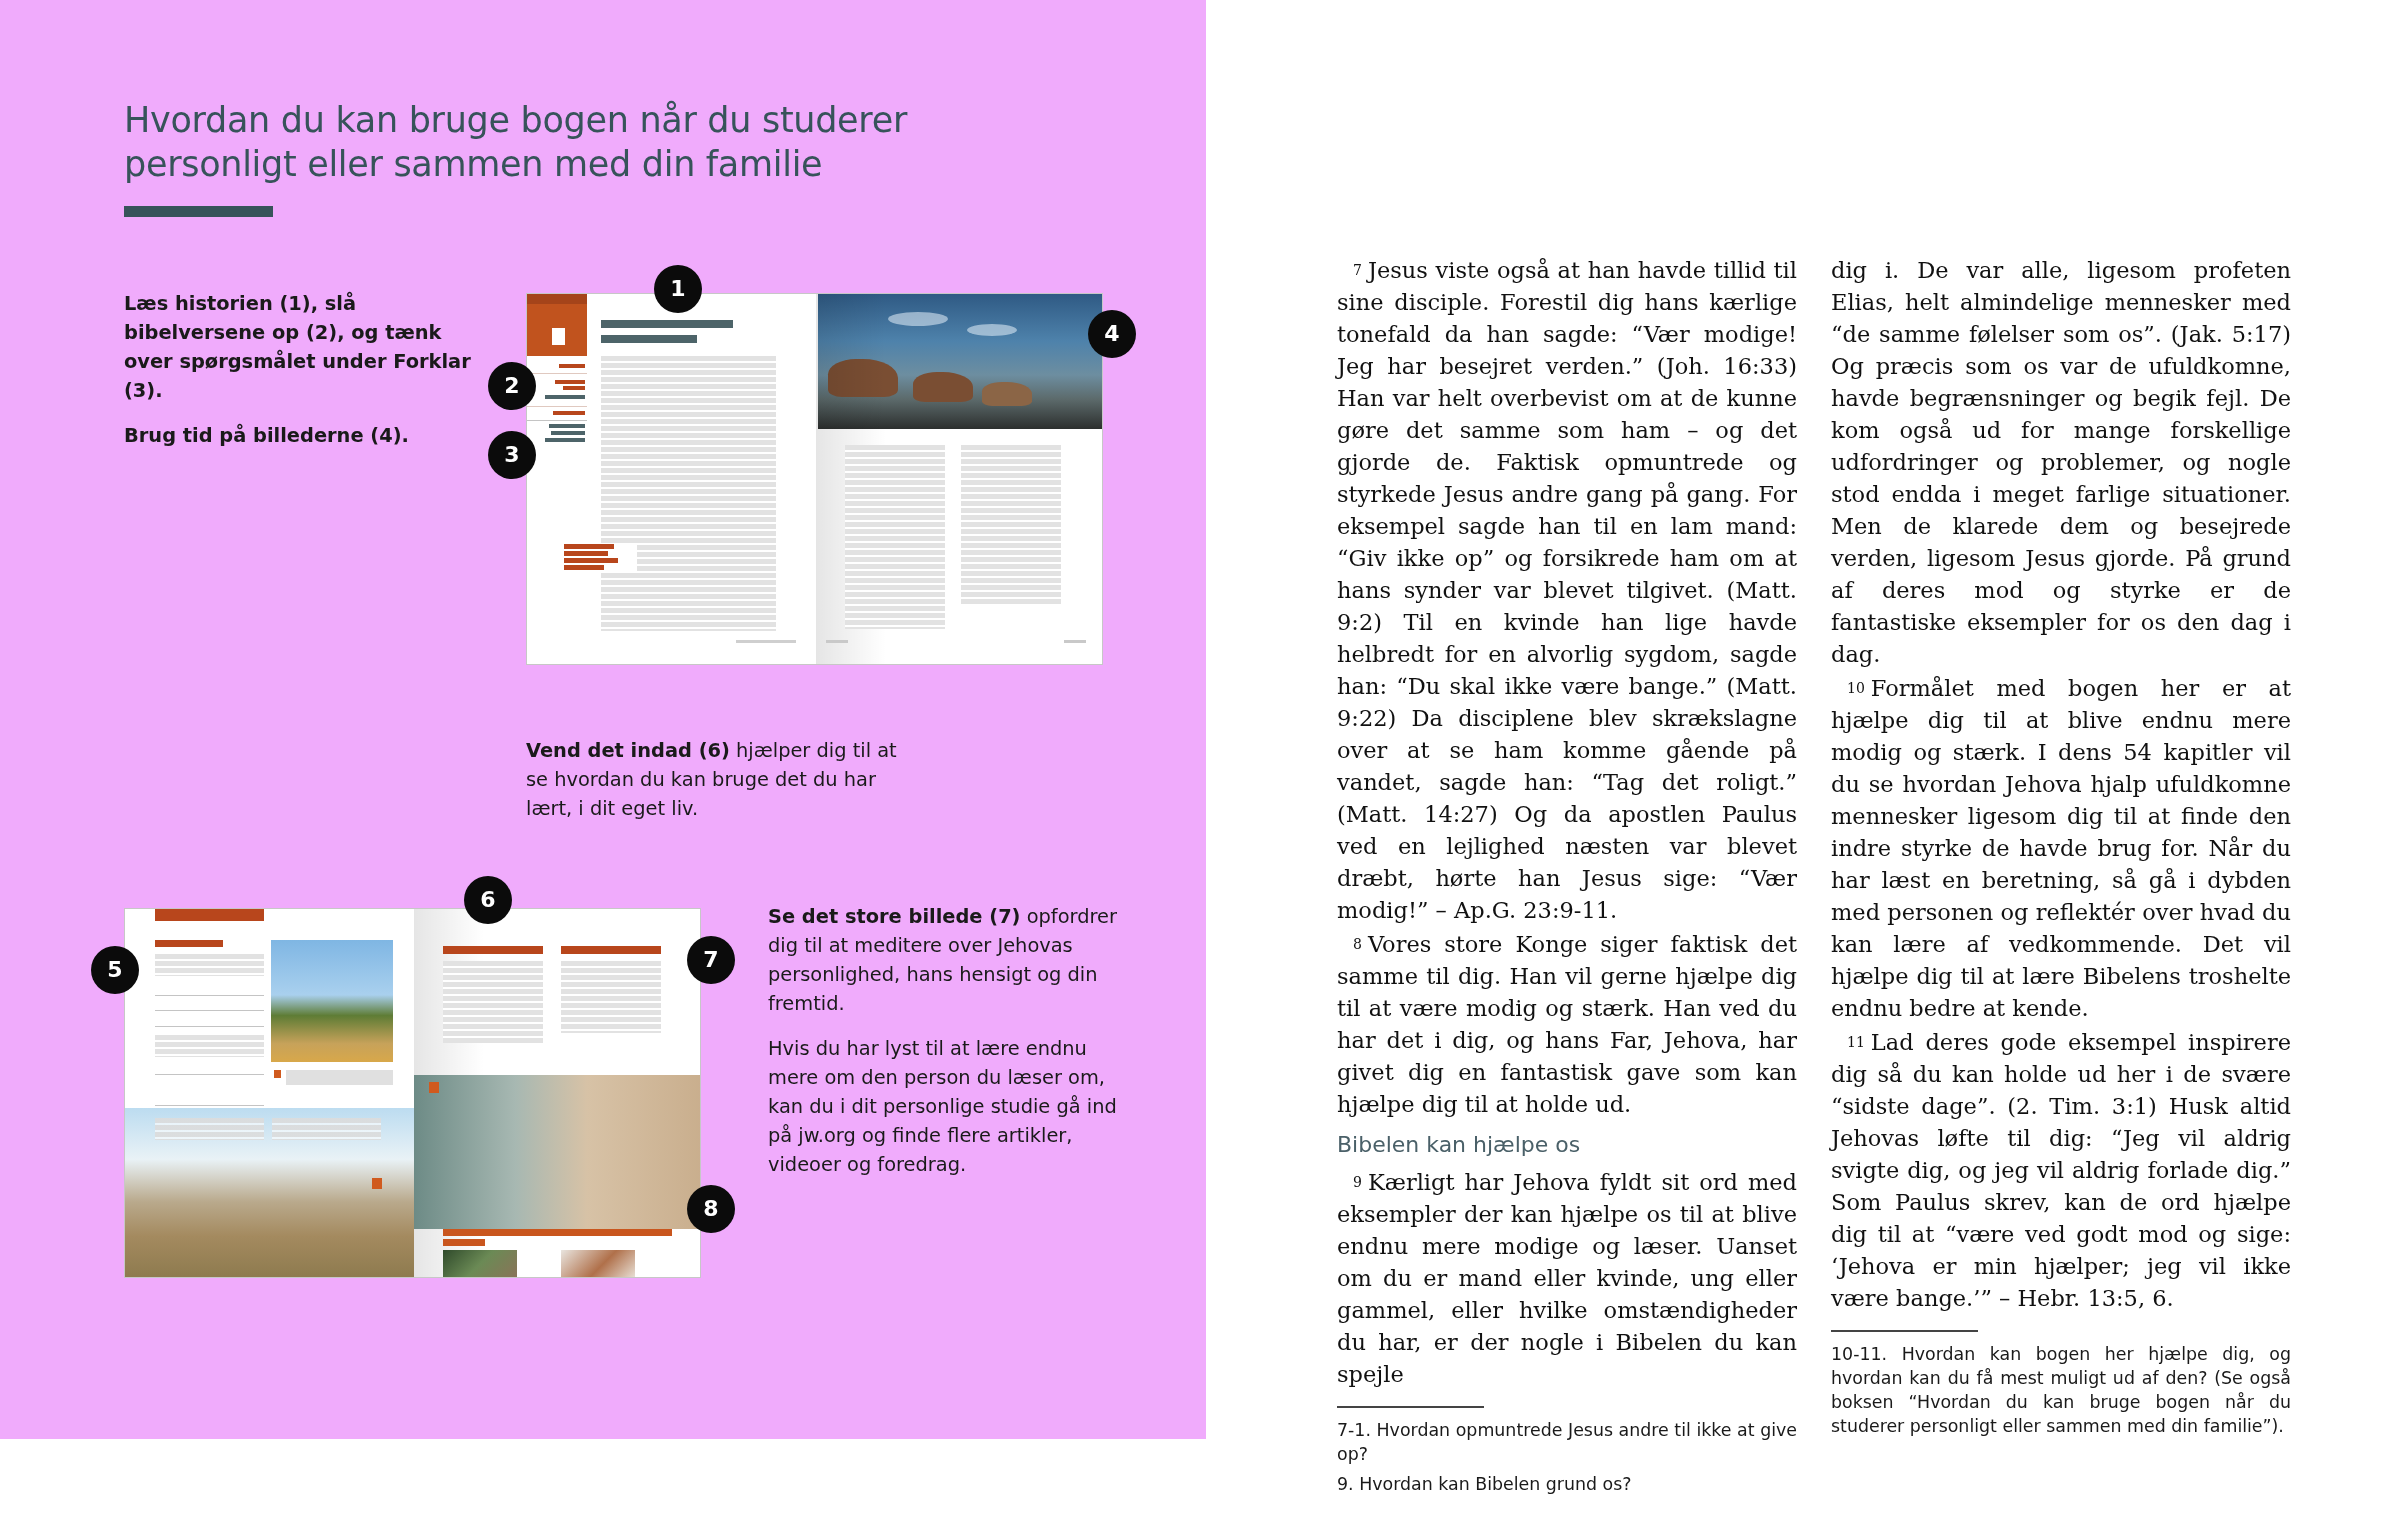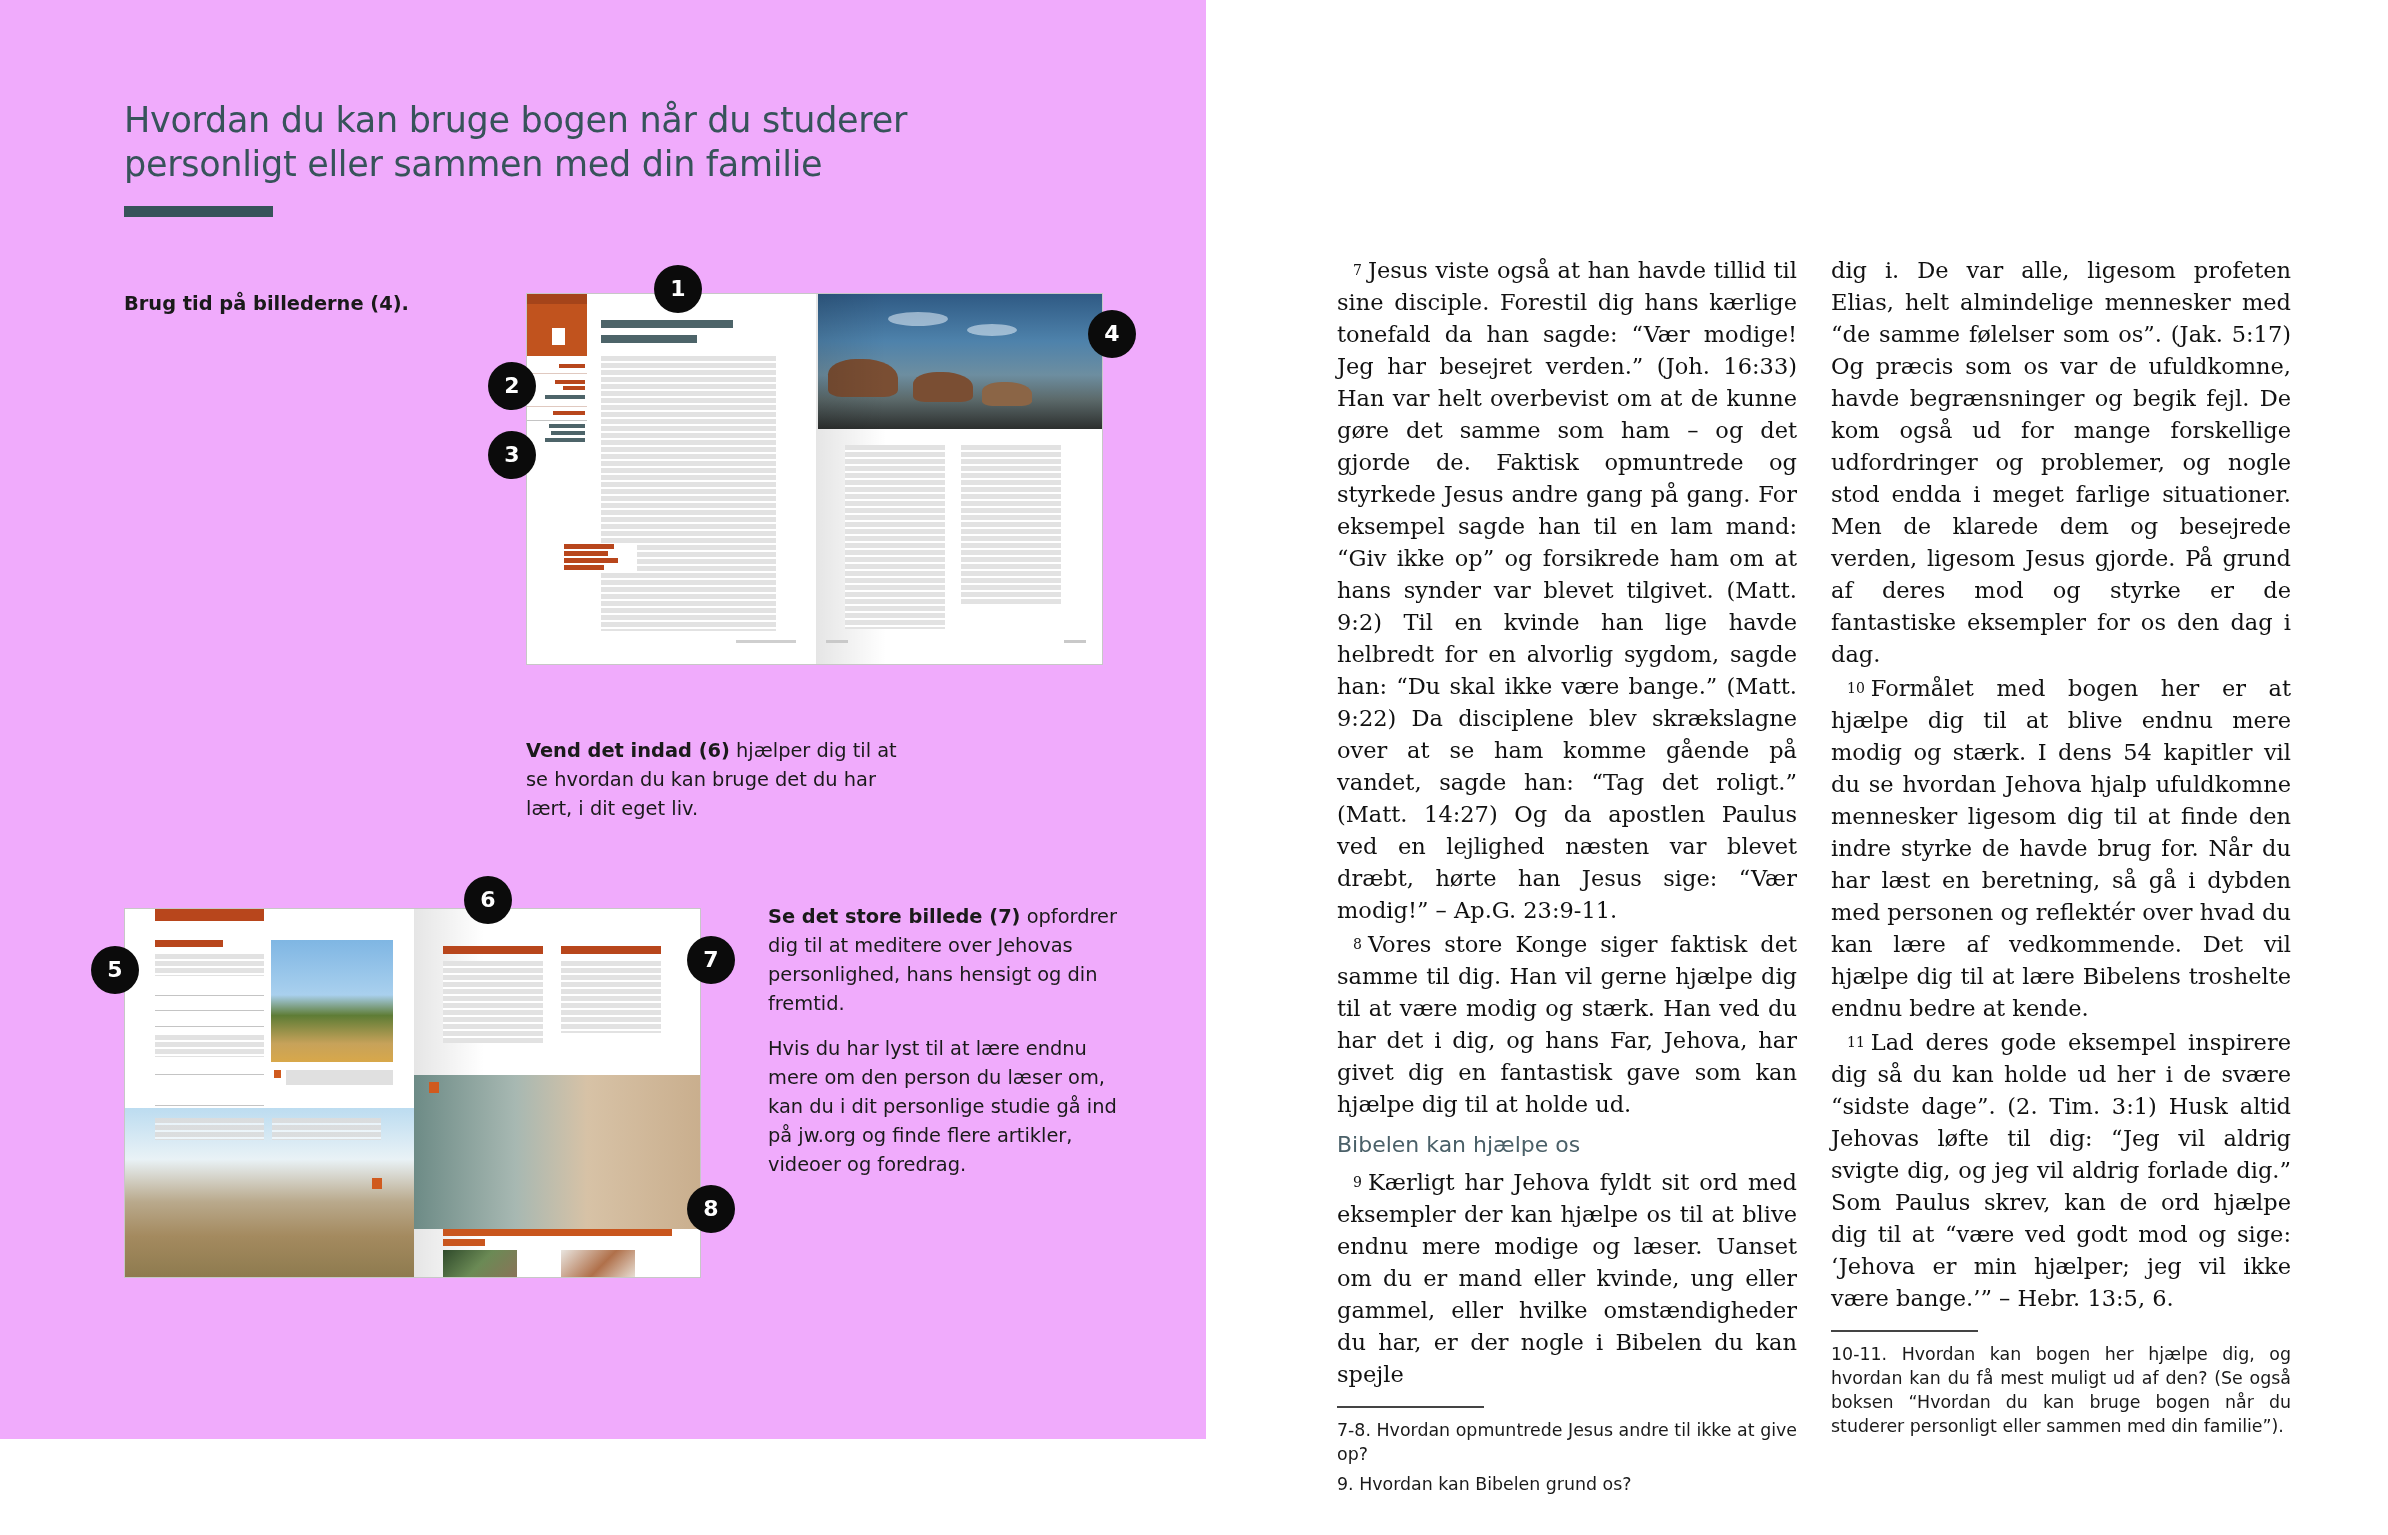--- a/index.html
+++ b/index.html
@@ -48,20 +48,21 @@
 <body>
 
 <div class="left-page">
   <div class="box-title">
     <div>Hvordan du kan bruge bogen når du studerer</div>
     <div>personligt eller sammen med din familie</div>
   </div>
   <div class="title-bar"></div>
 
   <div class="caption" style="left:124px; top:289px; width:348px;">
+    <p class="cap-p"><b>Læs historien (1), slå bibelversene op (2), og tænk over spørgsmålet under Forklar (3).</b></p>
     <p><b>Brug tid på billederne (4).</b><br></p>
   </div>
 
   <div class="spread" style="left:526px; top:293px; width:577px; height:372px;">
 
     <div style="position:absolute; left:0; top:0; width:60px; height:62px; background:#c1531e;">
       <div style="position:absolute; left:25px; top:34px; width:13px; height:17px; background:#fff;"></div>
       <div style="position:absolute; left:0; top:0; width:60px; height:10px; background:#a5441a;"></div>
     </div>
     <div class="sbar" style="left:74px; top:26px; width:132px; height:8px;"></div>
@@ -152,21 +153,21 @@
     <p><span>Hvis du har lyst til at lære endnu mere om den person du læser om, kan du i dit personlige studie gå ind på jw.org og finde flere artikler, videoer og foredrag.</span></p>
   </div>
 </div>
 
 <div class="col" style="left:1337px;">
   <p><span class="pn">7</span><span>Jesus viste også at han havde tillid til sine disciple. Forestil dig hans kærlige tonefald da han sagde: “Vær modige! Jeg har besejret verden.” (Joh. 16:33) Han var helt overbevist om at de kunne gøre det samme som ham – og det gjorde de. Faktisk opmuntrede og styrkede Jesus andre gang på gang. For eksempel sagde han til en lam mand: “Giv ikke op” og forsikrede ham om at hans synder var blevet tilgivet. (Matt. 9:2) Til en kvinde han lige havde helbredt for en alvorlig sygdom, sagde han: “Du skal ikke være bange.” (Matt. 9:22) Da disciplene blev skrækslagne over at se ham komme gående på vandet, sagde han: “Tag det roligt.” (Matt. 14:27) Og da apostlen Paulus ved en lejlighed næsten var blevet dræbt, hørte han Jesus sige: “Vær modig!” – Ap.G. 23:9-11.</span></p>
   <p style="margin-top:2px;"><span class="pn">8</span><span>Vores store Konge siger faktisk det samme til dig. Han vil gerne hjælpe dig til at være modig og stærk. Han ved du har det i dig, og hans Far, Jehova, har givet dig en fantastisk gave som kan hjælpe dig til at holde ud.</span></p>
   <div class="subhead">Bibelen kan hjælpe os</div>
   <p><span class="pn">9</span><span>Kærligt har Jehova fyldt sit ord med eksempler der kan hjælpe os til at blive endnu mere modige og læser. Uanset om du er mand eller kvinde, ung eller gammel, eller hvilke omstændigheder du har, er der nogle i Bibelen du kan spejle</span></p>
   <div class="fn-rule"></div>
-  <p class="fn"><span>7-8.</span> <span>Hvordan opmuntrede Jesus andre til ikke at give op?</span></p>
+  <p class="fn"><span>7-1.</span> <span>Hvordan opmuntrede Jesus andre til ikke at give op?</span></p>
   <p class="fn"><span>9.</span> <span>Hvordan kan Bibelen grund os?</span></p>
 </div>
 
 <div class="col" style="left:1831px;">
   <p style="text-indent:0;">dig i. De var alle, ligesom profeten Elias, helt almindelige mennesker med “de samme følelser som os”. (Jak. 5:17) Og præcis som os var de ufuldkomne, havde begrænsninger og begik fejl. De kom også ud for mange forskellige udfordringer og problemer, og nogle stod endda i meget farlige situationer. Men de klarede dem og besejrede verden, ligesom Jesus gjorde. På grund af deres mod og styrke er de fantastiske eksempler for os den dag i dag.</p>
   <p style="margin-top:2px;"><span class="pn">10</span><span>Formålet med bogen her er at hjælpe dig til at blive endnu mere modig og stærk. I dens 54 kapitler vil du se hvordan Jehova hjalp ufuldkomne mennesker ligesom dig til at finde den indre styrke de havde brug for. Når du har læst en beretning, så gå i dybden med personen og reflektér over hvad du kan lære af vedkommende. Det vil hjælpe dig til at lære Bibelens troshelte endnu bedre at kende.</span></p>
   <p style="margin-top:2px;"><span class="pn">11</span><span>Lad deres gode eksempel inspirere dig så du kan holde ud her i de svære “sidste dage”. (2. Tim. 3:1) Husk altid Jehovas løfte til dig: “Jeg vil aldrig svigte dig, og jeg vil aldrig forlade dig.” Som Paulus skrev, kan de ord hjælpe dig til at “være ved godt mod og sige: ‘Jehova er min hjælper; jeg vil ikke være bange.’” – Hebr. 13:5, 6.</span></p>
   <div class="fn-rule"></div>
   <p class="fn"><span>10-11.</span> <span>Hvordan kan bogen her hjælpe dig, og hvordan kan du få mest muligt ud af den? (Se også boksen “Hvordan du kan bruge bogen når du studerer personligt eller sammen med din familie”).</span></p>
 </div>

